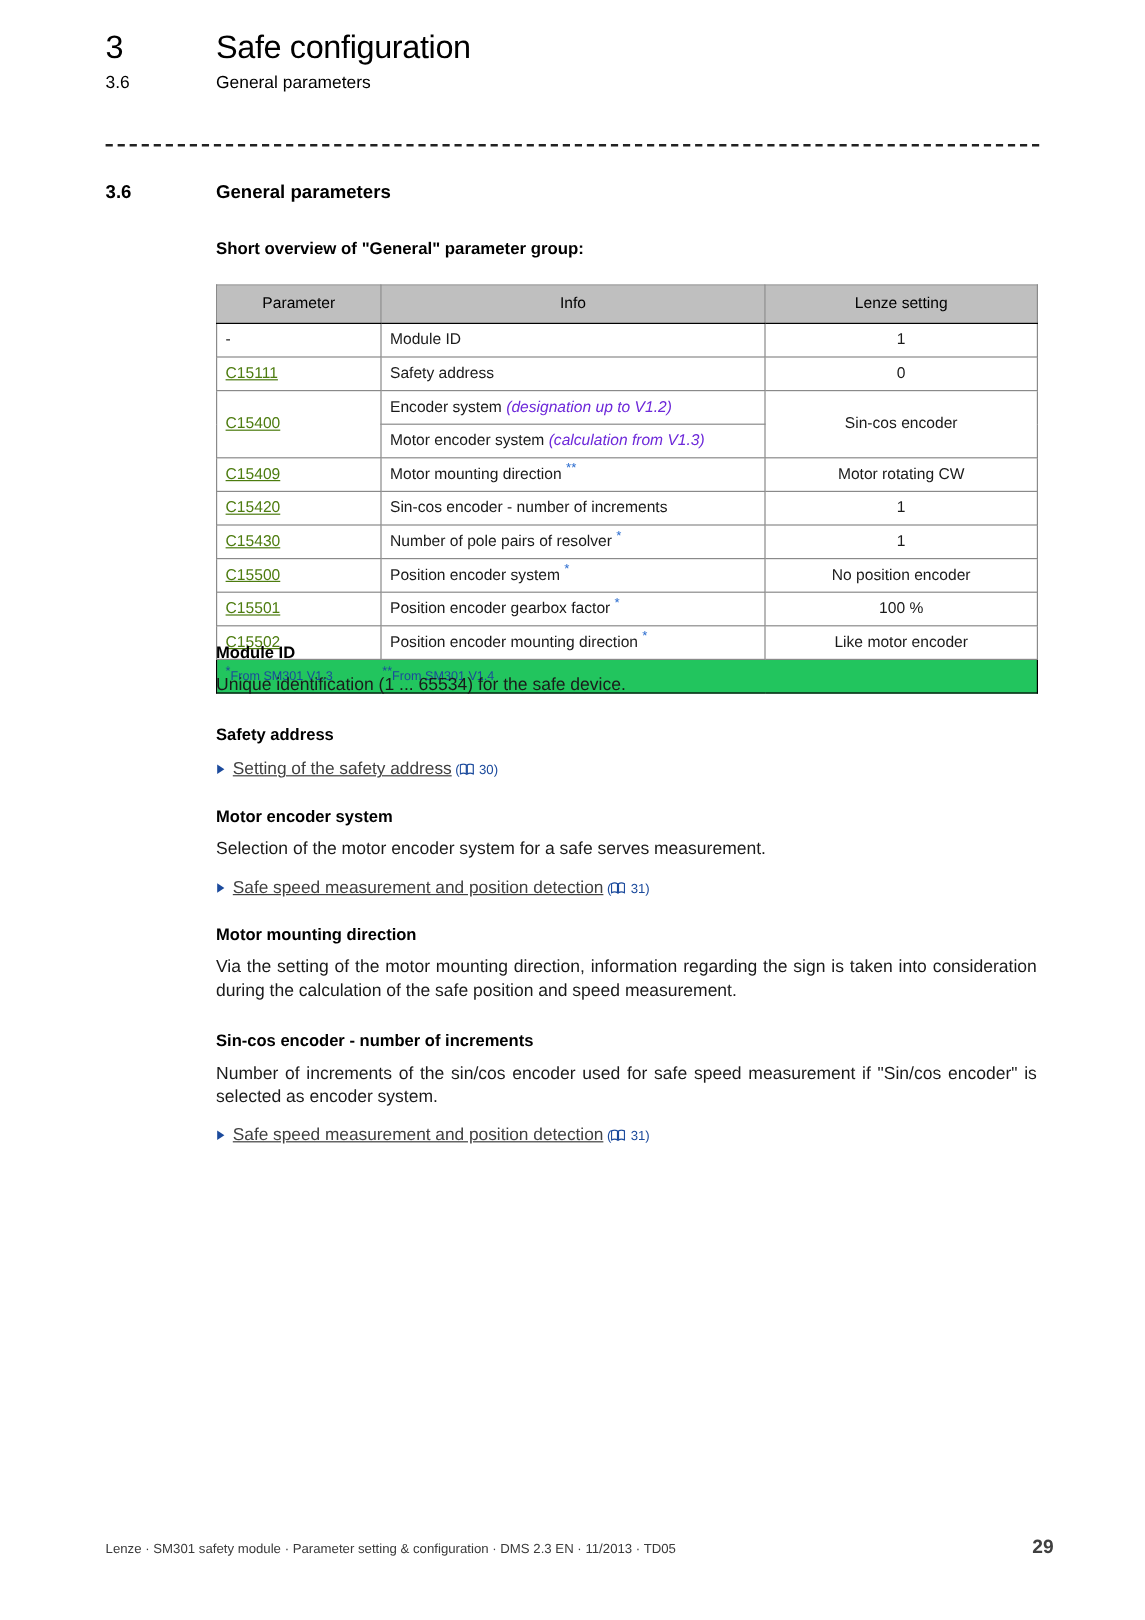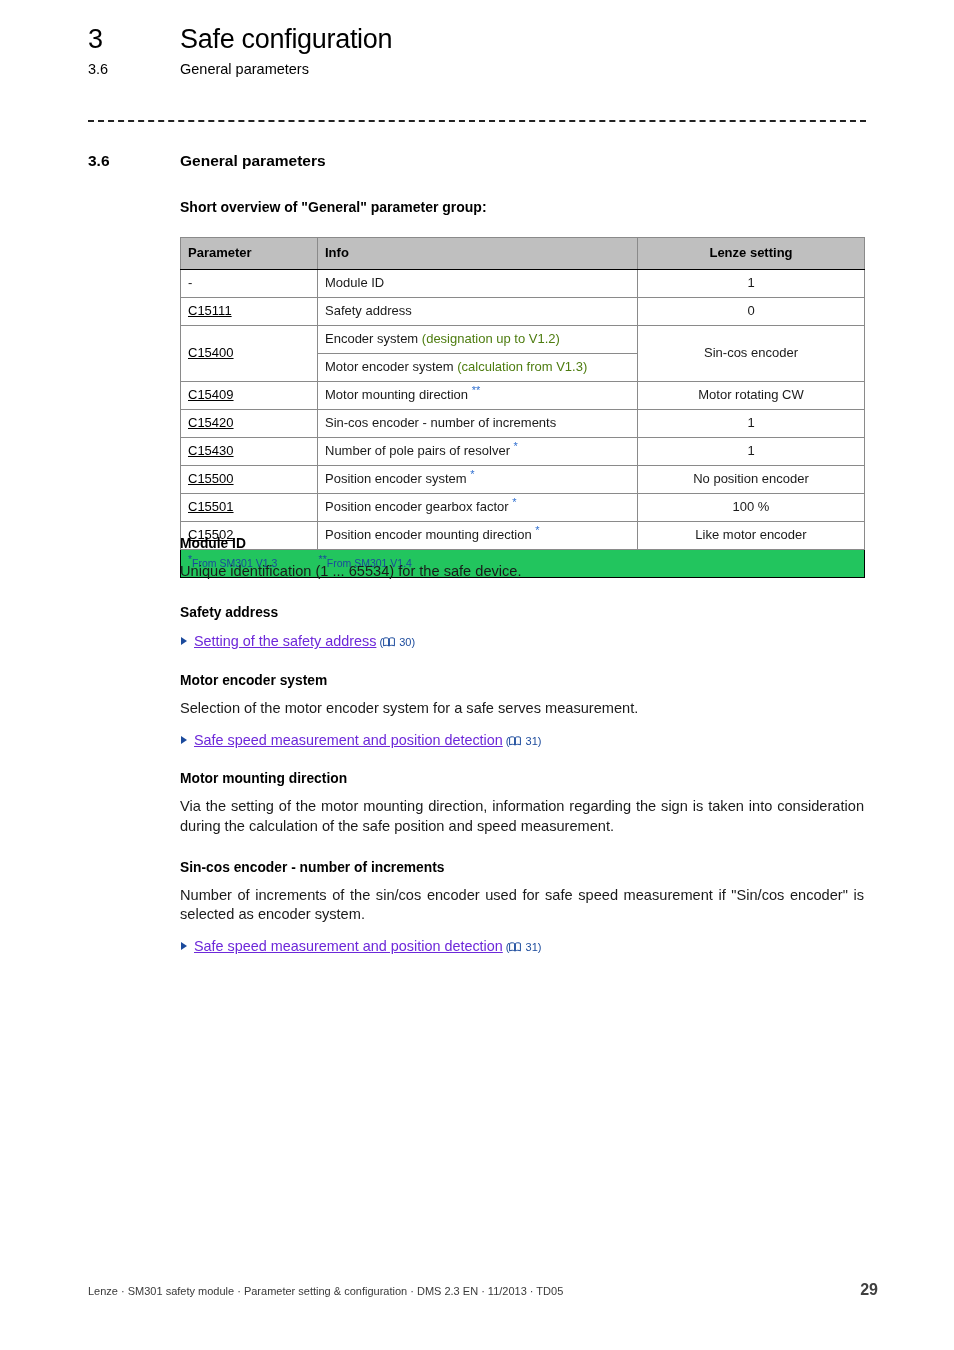--- a/index.html
+++ b/index.html
@@ -121,38 +121,40 @@
     border: 1px solid #8a8a8a;
     padding: 4px 7px 5px 7px;
     font-size: 13px;
     line-height: 1.25;
     vertical-align: middle;
     height: 18px;
   }
   table.params thead th {
     background: #bfbfbf;
     color: #000;
-    font-weight: 700;
+    font-weight: 400;
     border-bottom: 1.6px solid #000;
     padding-top: 6px;
     padding-bottom: 7px;
+    text-align: center;
   }
   th.th-param, th.th-info { text-align: left; }
   th.th-lenze { text-align: center; }
 
   td.td-param { text-align: left; }
   td.td-info  { text-align: left; }
   td.td-lenze { text-align: center; }
 
   .plink {
-    color: #000000;
+    color: #4d7c0f;
     text-decoration: underline;
   }
   .designation {
-    color: #4d7c0f;
+    color: #6d28d9;
+    font-style: italic;
   }
   .fn-mark {
     color: #2f6fd0;
     font-size: 11px;
     vertical-align: super;
     line-height: 0;
   }
 
   tr.footnote-row td {
     border: none;
@@ -205,21 +207,21 @@
     position: absolute;
     left: 1px;
     top: 5px;
     width: 0;
     height: 0;
     border-left: 6px solid #1b4a9c;
     border-top: 4.5px solid transparent;
     border-bottom: 4.5px solid transparent;
   }
   .xref .xlabel {
-    color: #6d28d9;
+    color: #404040;
     text-decoration: underline;
   }
   .xref .xpage {
     color: #1b4a9c;
     font-size: 11px;
     text-decoration: none;
     margin-left: 3px;
   }
   .book-ico {
     display: inline-block;

